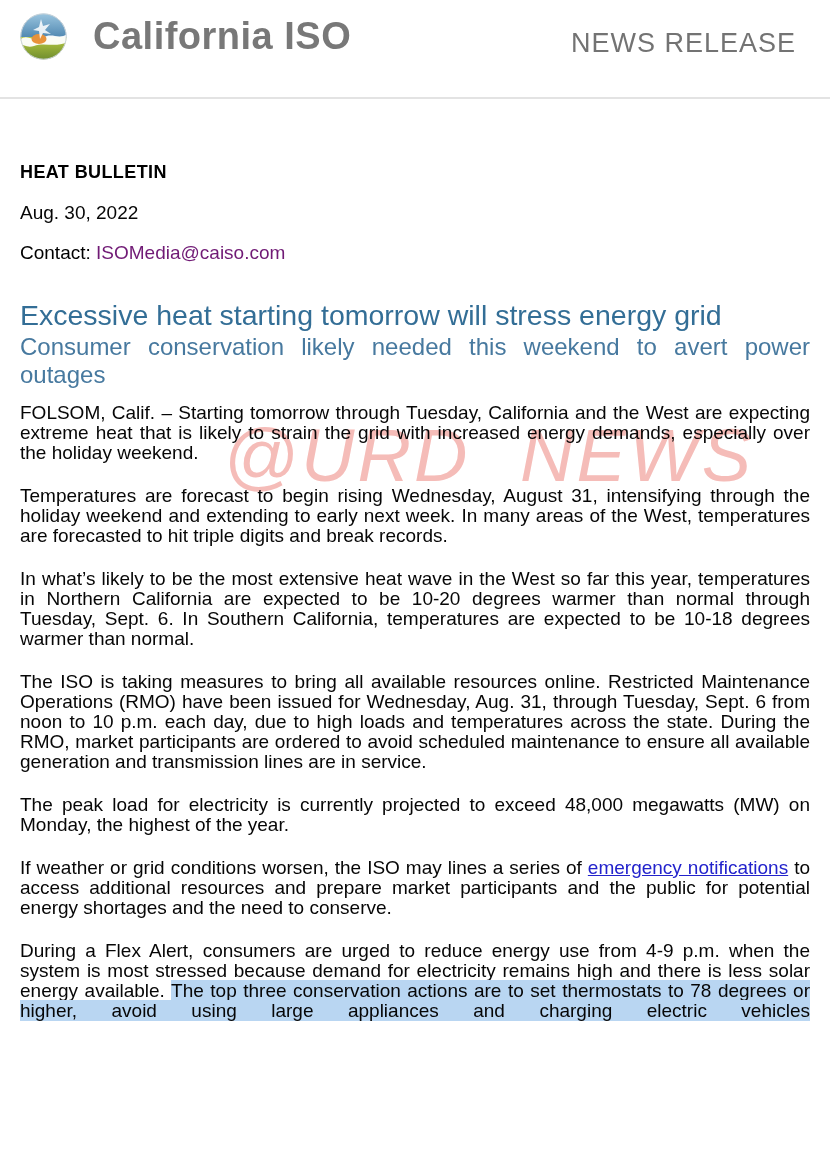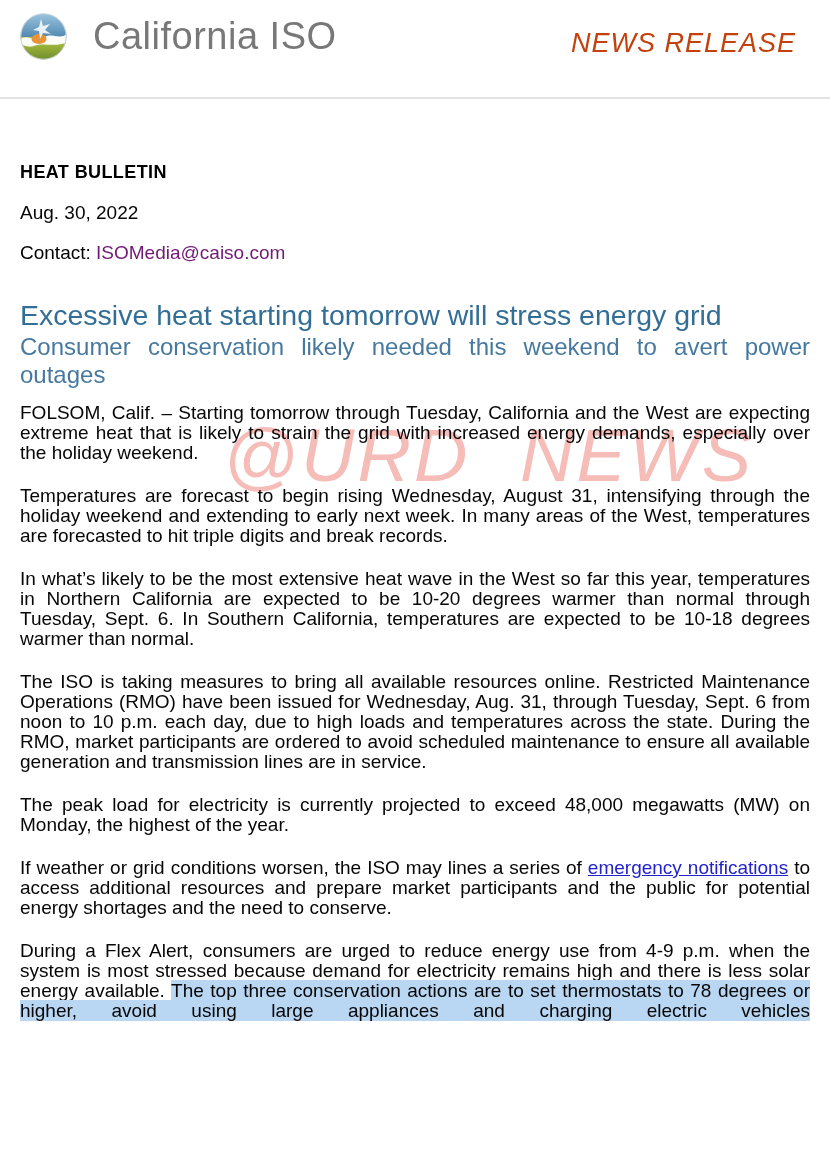--- a/index.html
+++ b/index.html
@@ -23,30 +23,29 @@
     background: #ffffff;
   }
   .logo-group { display: flex; align-items: center; }
   .logo-icon { width: 47px; height: 47px; display: block; }
   .brand-text {
     margin-left: 26px;
     font-size: 38px;
     color: #787878;
     letter-spacing: 0.5px;
     line-height: 47px;
-    font-weight: 400;
+    font-weight: 700;
   }
   .news-release {
     position: absolute;
     top: 28px; right: 34px;
     font-size: 27px;
-    color: #c2410c;
+    color: #737373;
     letter-spacing: 1px;
     font-weight: 400;
-    font-style: italic;
   }
 
   
   .content { padding: 0 20px 0 20px; position: relative; }
   .doc-title {
     margin-top: 60px;
     font-size: 18px;
     font-weight: bold;
     letter-spacing: 0.4px;
     line-height: 26px;

